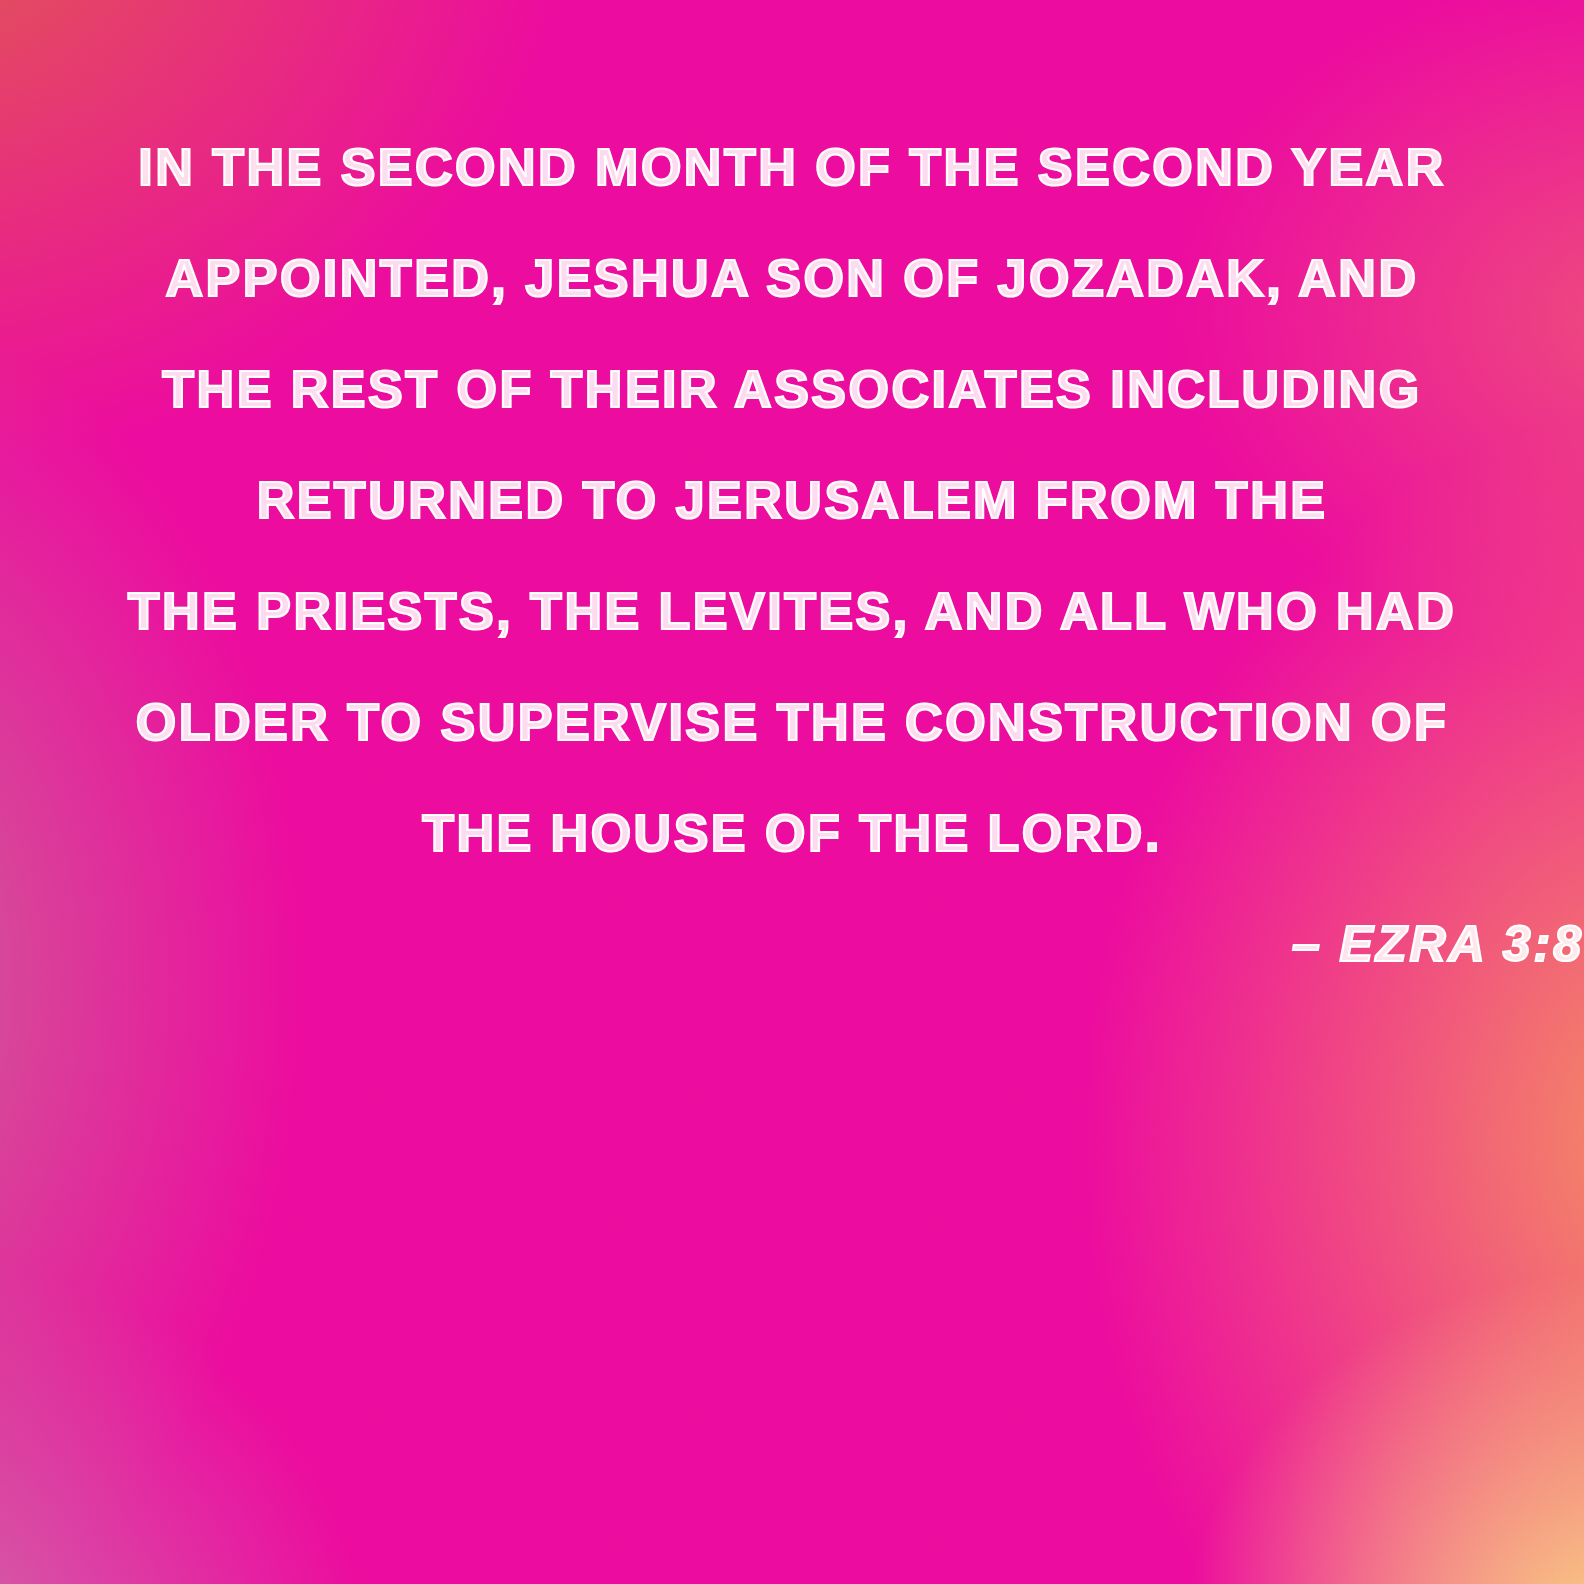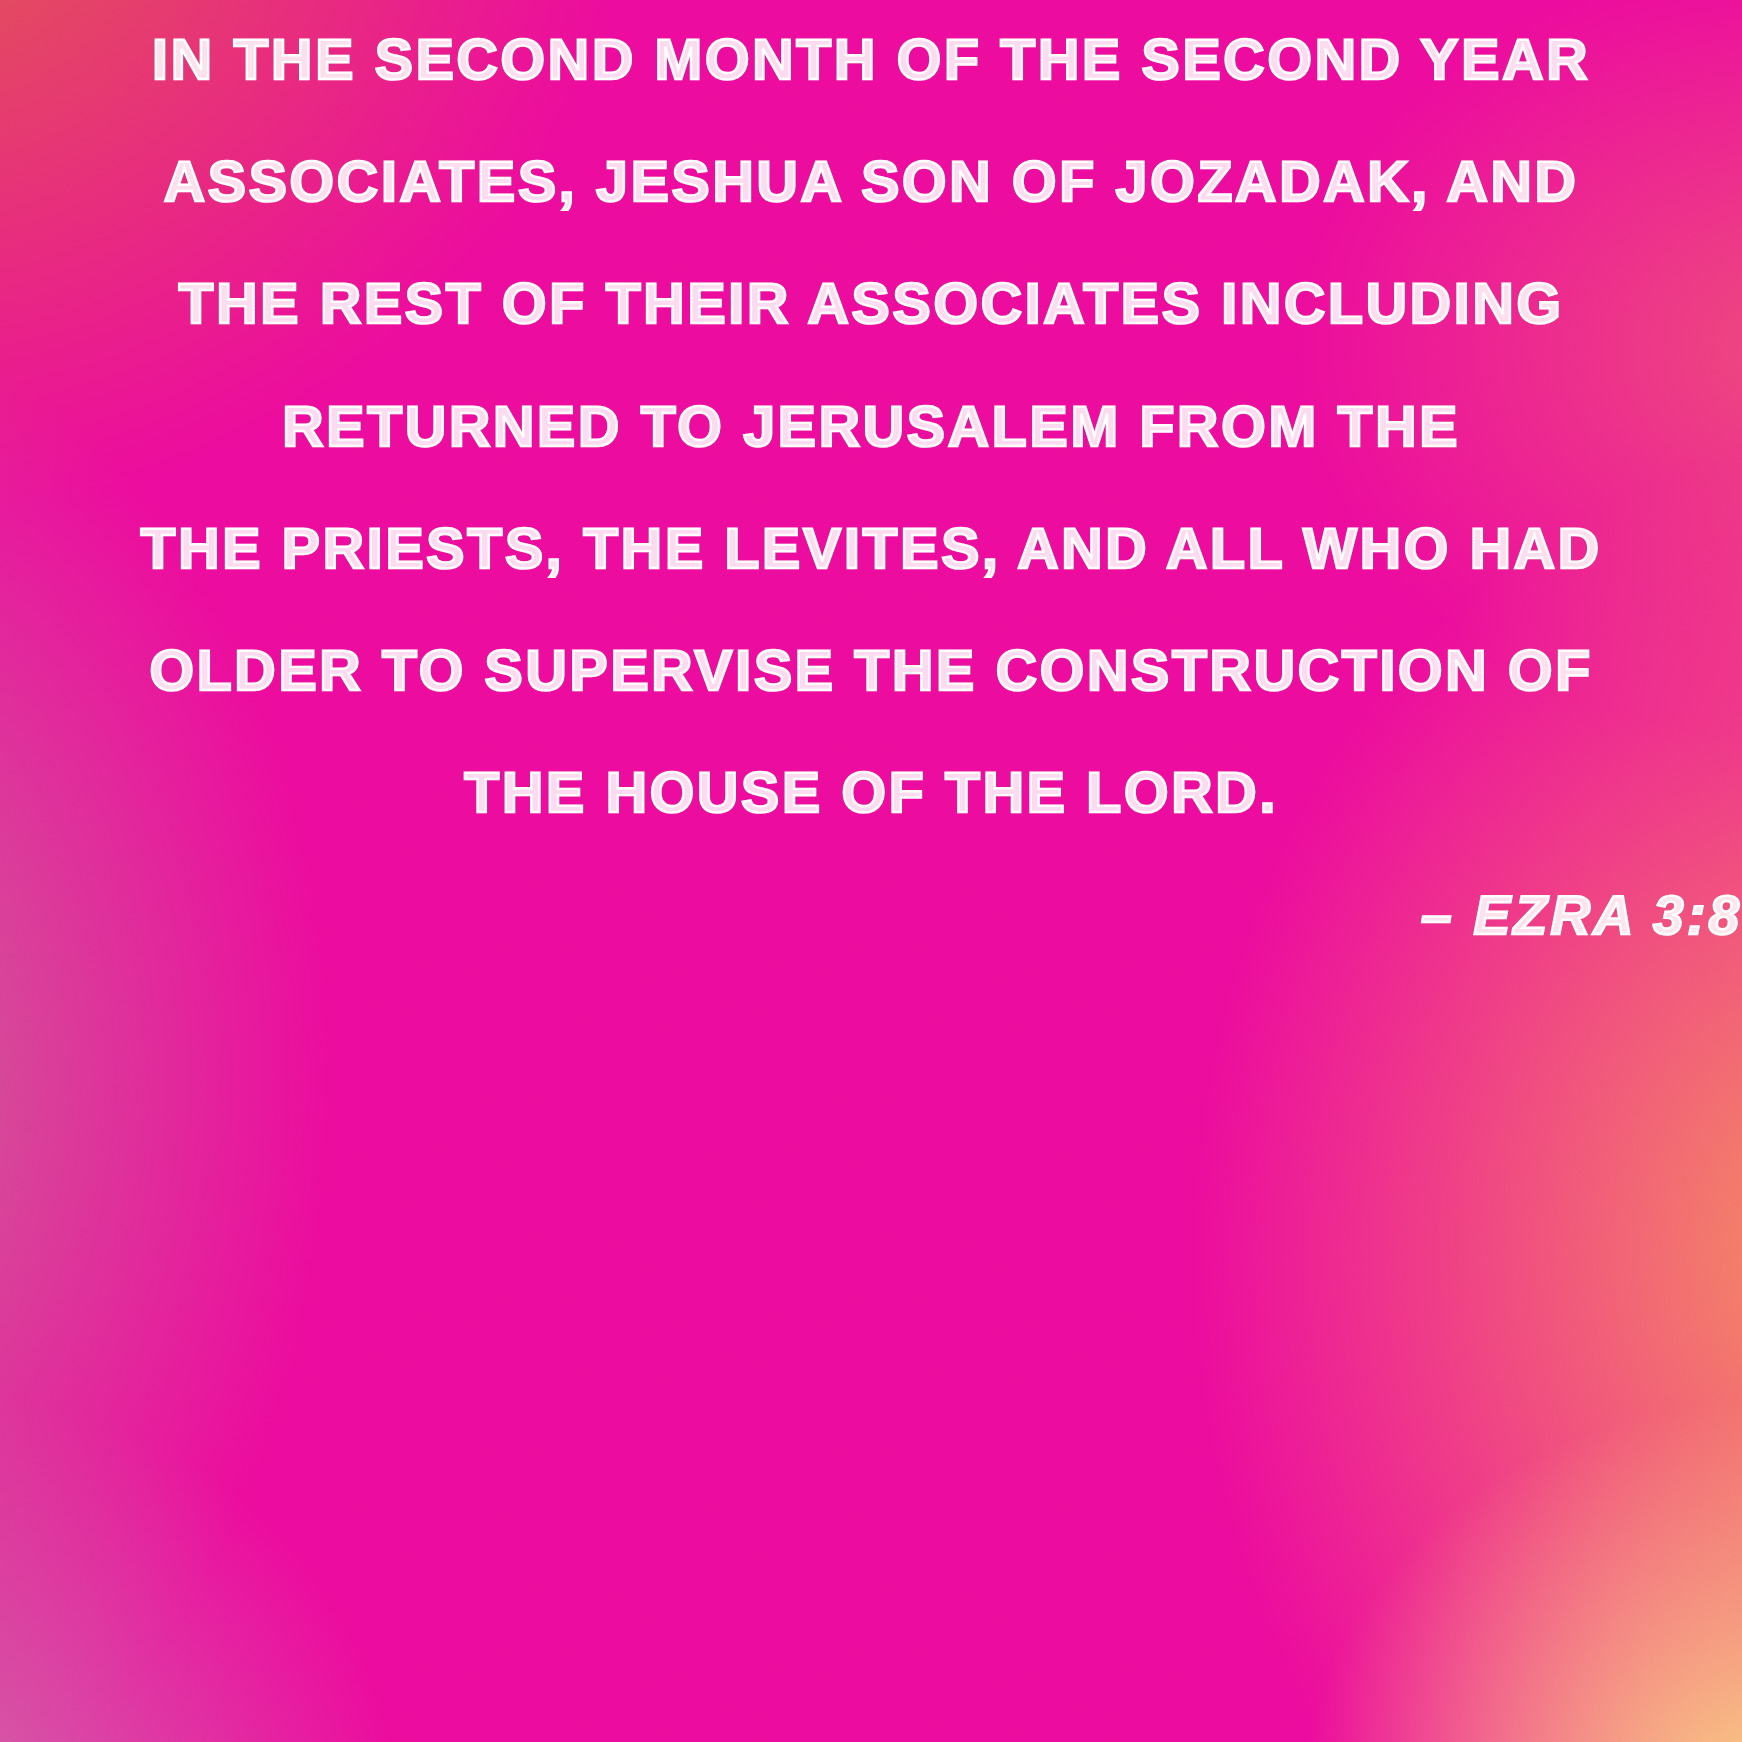--- a/index.html
+++ b/index.html
@@ -34,20 +34,21 @@
     height: 100%;
     opacity: 0.07;
     pointer-events: none;
     mix-blend-mode: overlay;
   }
   .verse {
     position: absolute;
     left: 0;
     right: 0;
     top: 0;
+    padding-top: 112px;
     text-align: center;
   }
   .verse-line {
     height: 111px;
     line-height: 111px;
     font-size: 52px;
     font-weight: 700;
     letter-spacing: 2.5px;
     white-space: nowrap;
     color: rgba(255,255,255,0.58);
@@ -76,21 +77,21 @@
   <svg class="grain" xmlns="http://www.w3.org/2000/svg">
     <filter id="noiseFilter">
       <feTurbulence type="fractalNoise" baseFrequency="0.8" numOctaves="2" stitchTiles="stitch"></feTurbulence>
       <feColorMatrix type="saturate" values="0"></feColorMatrix>
     </filter>
     <rect width="100%" height="100%" filter="url(#noiseFilter)"></rect>
   </svg>
 
   <div class="verse">
     <div class="verse-line">IN THE SECOND MONTH OF THE SECOND YEAR</div>
-    <div class="verse-line">ASSOCIATES, JESHUA SON OF JOZADAK, AND</div>
+    <div class="verse-line">APPOINTED, JESHUA SON OF JOZADAK, AND</div>
     <div class="verse-line">THE REST OF THEIR ASSOCIATES INCLUDING</div>
     <div class="verse-line">RETURNED TO JERUSALEM FROM THE</div>
     <div class="verse-line">THE PRIESTS, THE LEVITES, AND ALL WHO HAD</div>
     <div class="verse-line">OLDER TO SUPERVISE THE CONSTRUCTION OF</div>
     <div class="verse-line">THE HOUSE OF THE LORD.</div>
     <div class="verse-reference">– EZRA 3:8</div>
   </div>
 
 </div>
 

